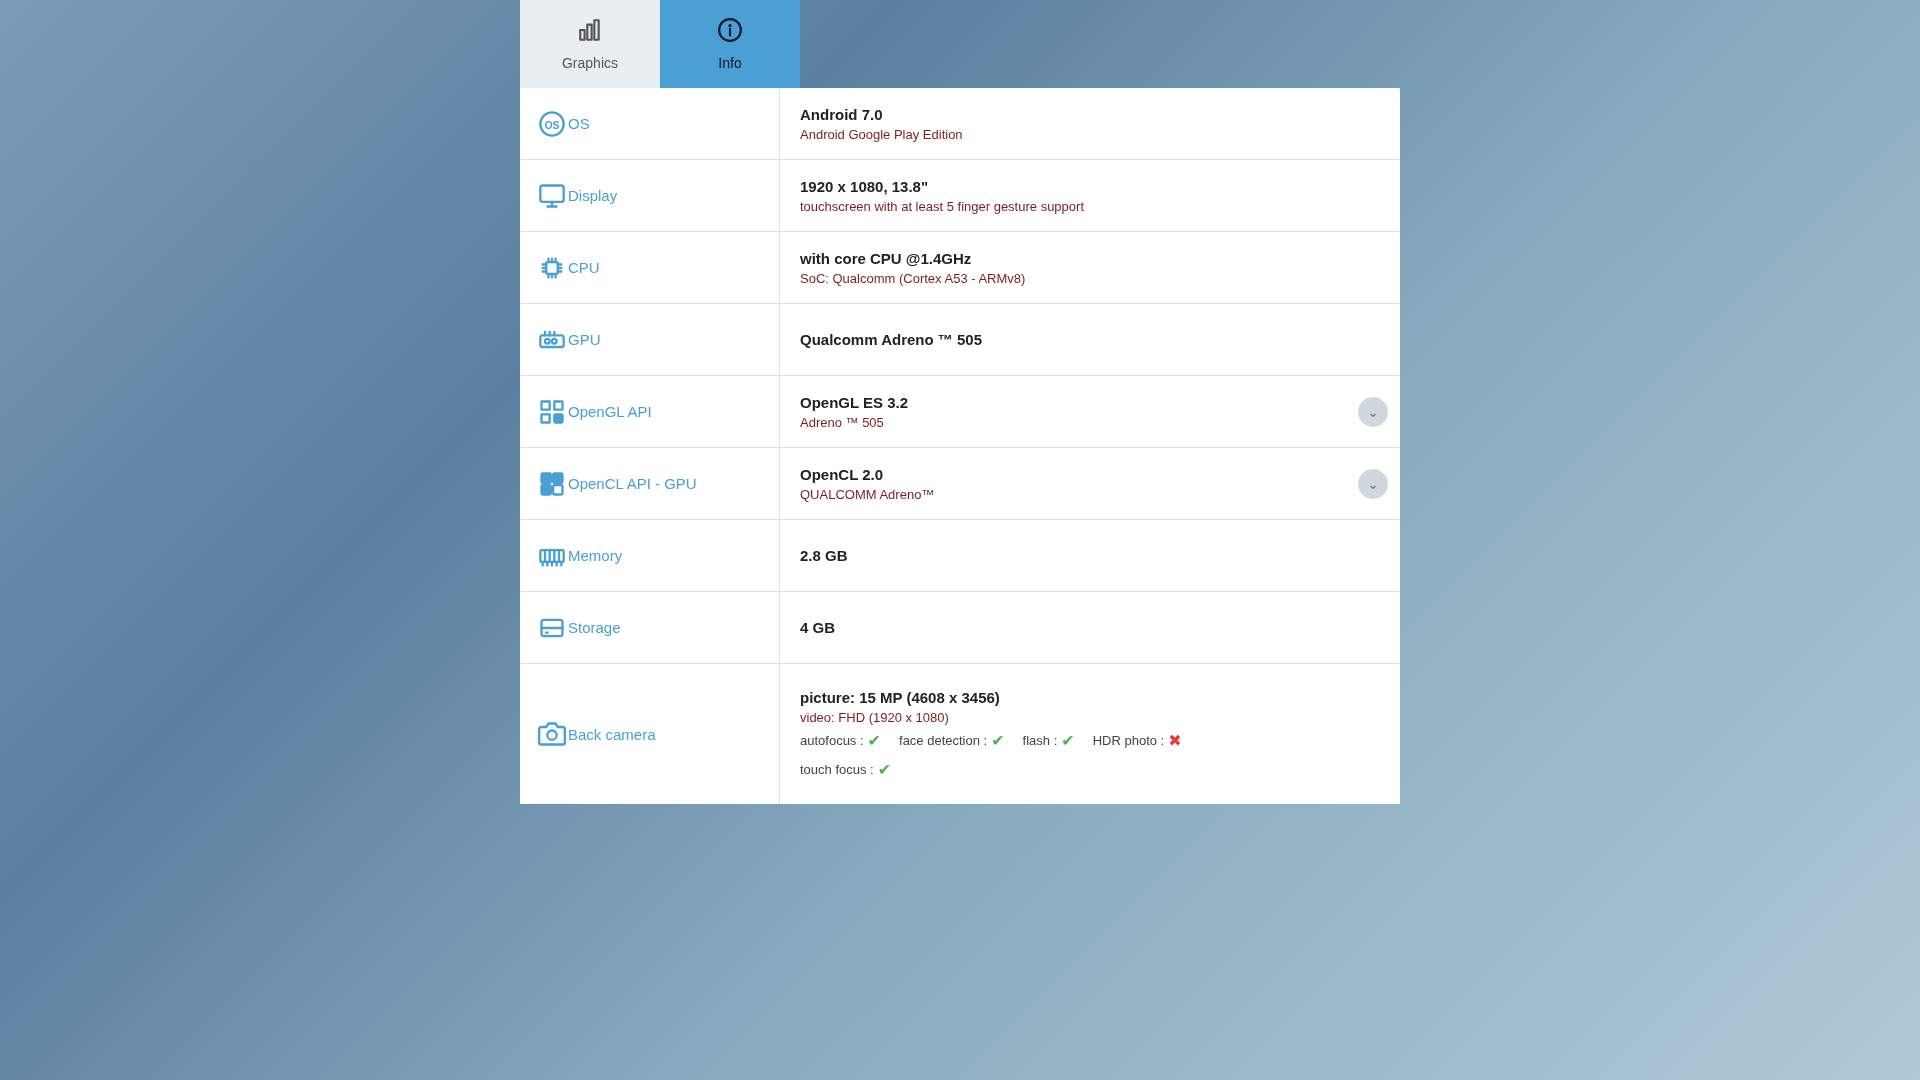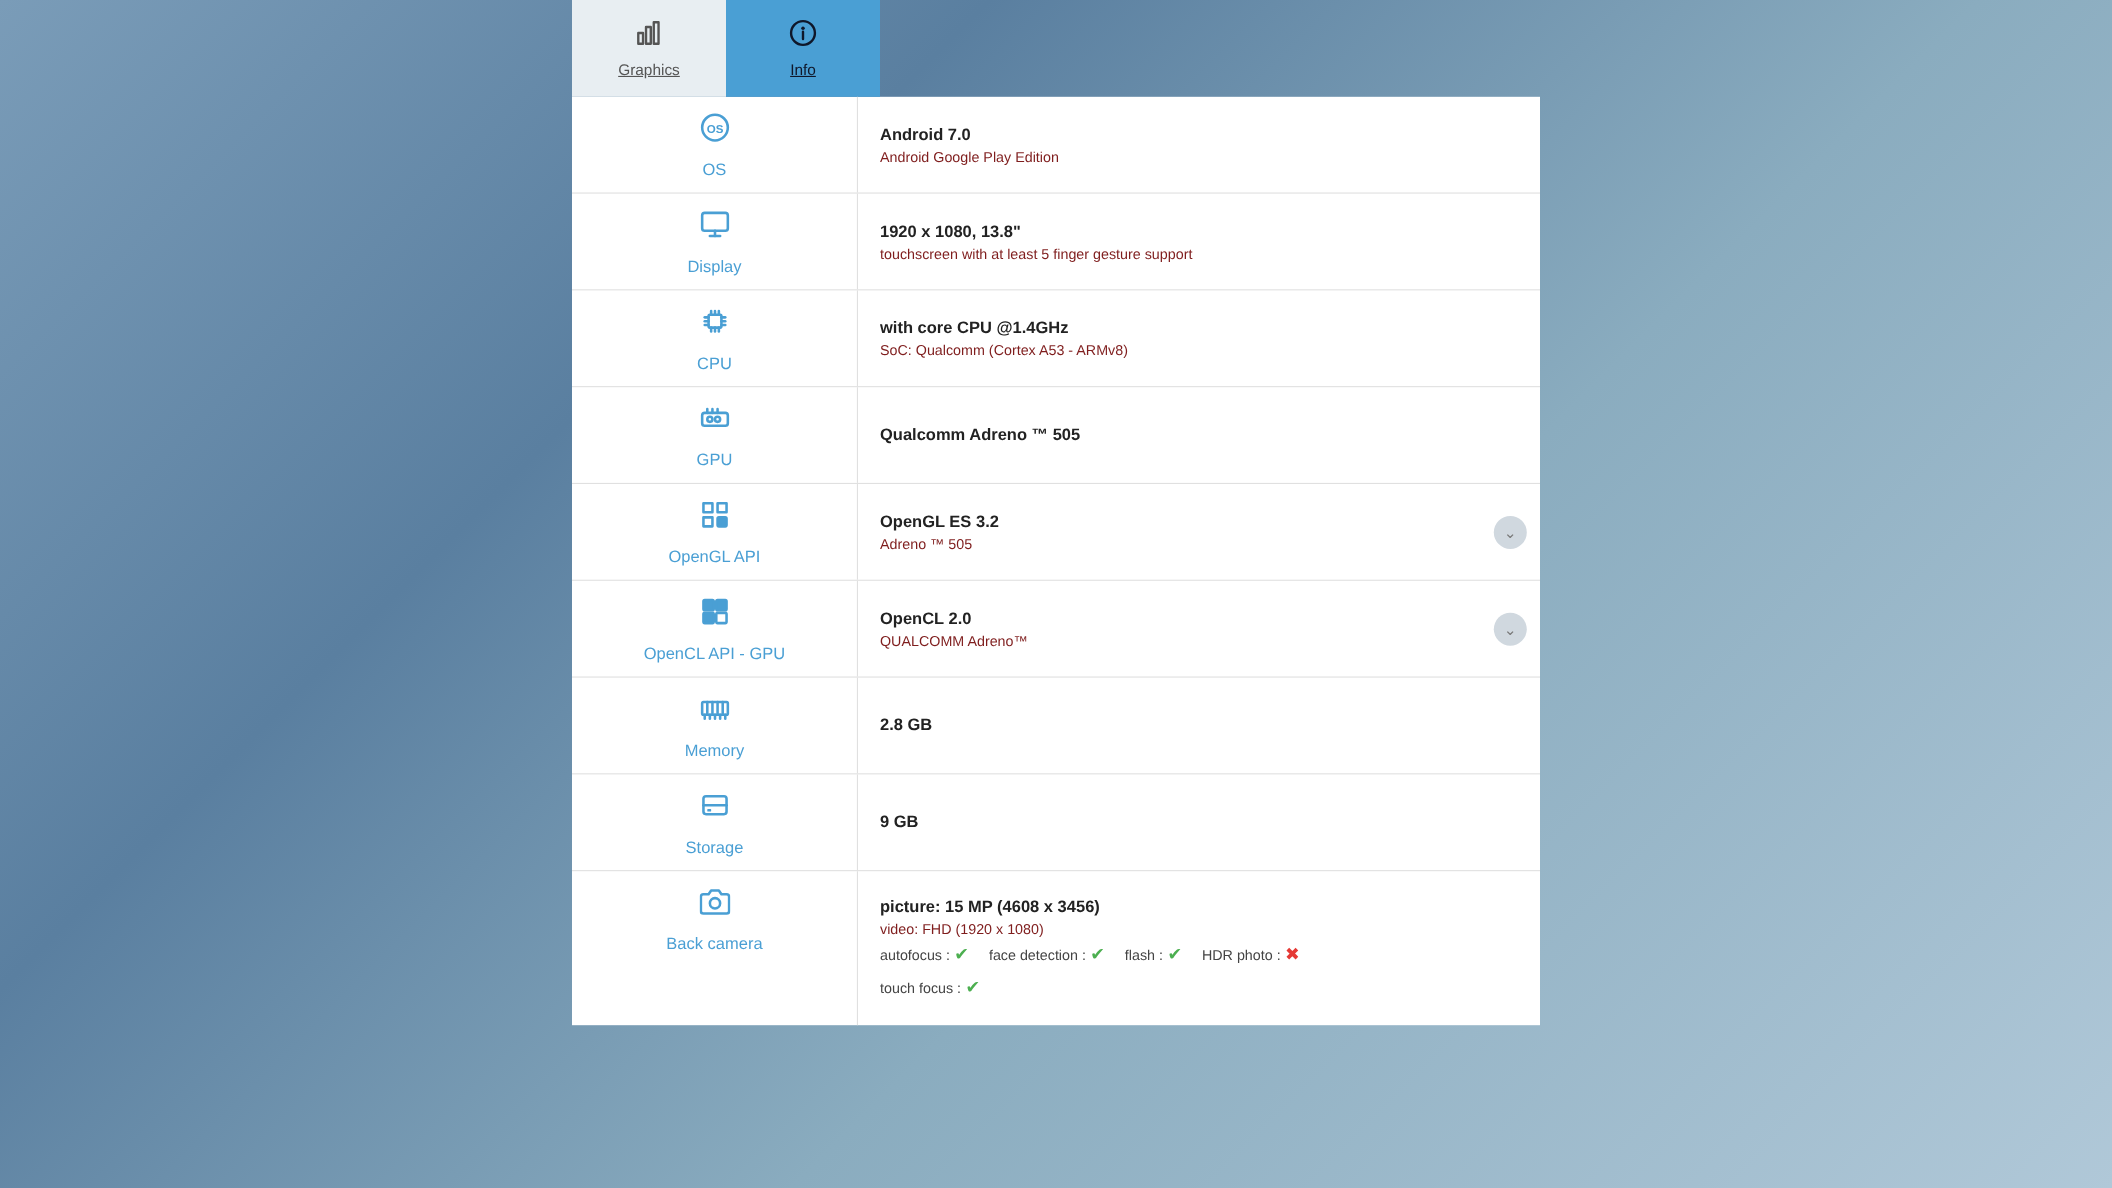--- a/index.html
+++ b/index.html
@@ -35,21 +35,20 @@
       width: 140px;
       height: 88px;
       cursor: pointer;
       font-size: 15px;
       font-weight: 500;
       gap: 6px;
       background: #e8eef2;
       color: #555;
       border: none;
       outline: none;
-      text-decoration: underline;
     }
 
     .tab.active {
       background: #4a9fd4;
       color: #0f172a;
     }
 
     .tab-icon {
       font-size: 22px;
     }
@@ -71,24 +70,23 @@
     }
 
     .row:last-child {
       border-bottom: none;
     }
 
     .cell-label {
       width: 260px;
       min-width: 260px;
       display: flex;
-      flex-direction: column;
+      flex-direction: row;
       align-items: center;
       padding: 12px 16px;
-      gap: 14px;
       border-right: 1px solid #e0e0e0;
     }
 
     .cell-icon {
       width: 32px;
       height: 32px;
       display: flex;
       align-items: center;
       justify-content: center;
       color: #4a9fd4;
@@ -345,21 +343,21 @@
         <span class="cell-icon">
           <svg width="28" height="28" viewBox="0 0 24 24" fill="none" stroke="#4a9fd4" stroke-width="2" stroke-linecap="round" stroke-linejoin="round">
             <rect x="3" y="5" width="18" height="14" rx="2"></rect>
             <line x1="3" y1="12" x2="21" y2="12"></line>
             <rect x="6" y="15" width="3" height="2" fill="#4a9fd4" stroke="none" rx="0.5"></rect>
           </svg>
         </span>
         <span class="label-text">Storage</span>
       </div>
       <div class="cell-value">
-        <span class="value-primary">9 GB</span>
+        <span class="value-primary">4 GB</span>
       </div>
     </div>
 
     <div class="row" style="min-height: 140px;">
       <div class="cell-label">
         <span class="cell-icon">
           <svg width="28" height="28" viewBox="0 0 24 24" fill="none" stroke="#4a9fd4" stroke-width="2" stroke-linecap="round" stroke-linejoin="round">
             <path d="M23 19a2 2 0 0 1-2 2H3a2 2 0 0 1-2-2V8a2 2 0 0 1 2-2h4l2-3h6l2 3h4a2 2 0 0 1 2 2z"></path>
             <circle cx="12" cy="13" r="4"></circle>
           </svg>

